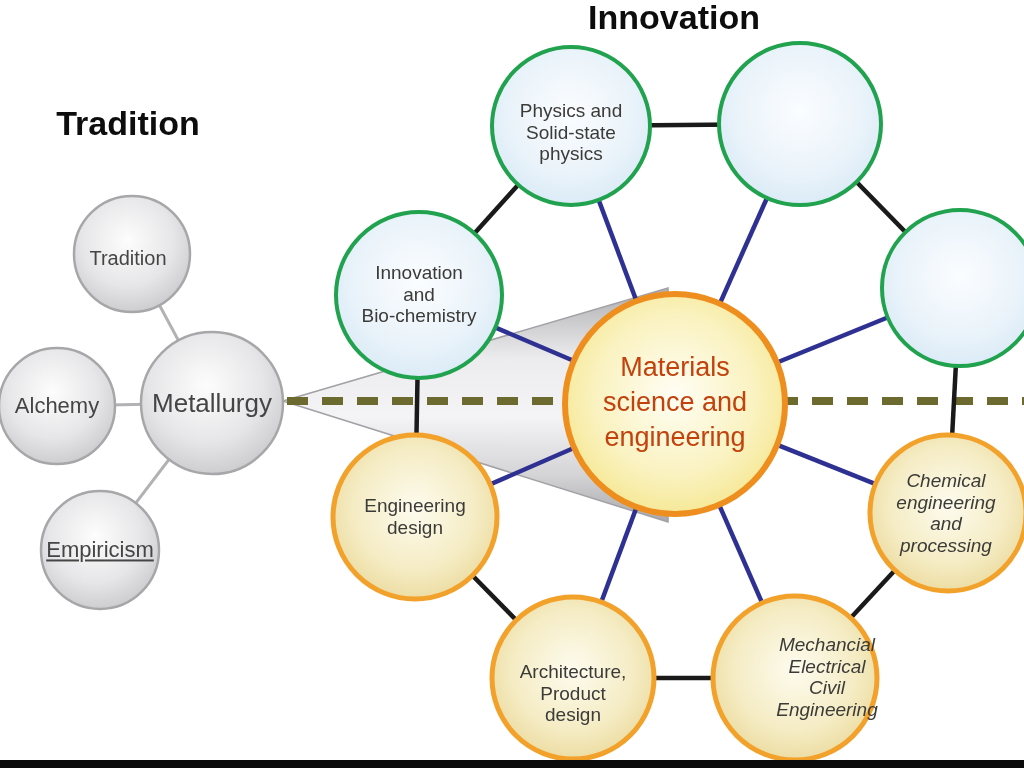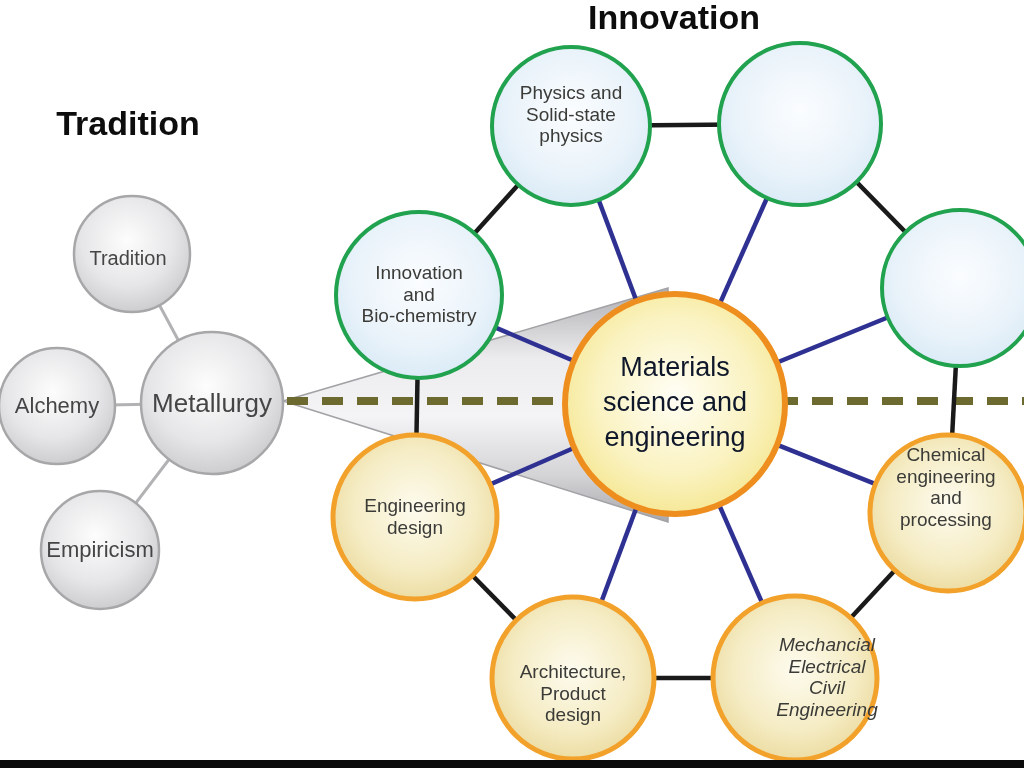--- a/index.html
+++ b/index.html
@@ -13,21 +13,21 @@
   .label{
     position:absolute;
     transform:translate(-50%,-50%);
     text-align:center;
     white-space:pre-line;
     color:#3b3b38;
     line-height:1.14;
     pointer-events:none;
   }
   .node-label{font-size:19px;}
-  .center-label{font-size:27px;line-height:1.3;color:#0f172a;}
+  .center-label{font-size:27px;line-height:1.3;color:#c2410c;}
   .cluster-label{font-size:22px;color:#454545;}
   .metallurgy-label{font-size:26px;}
   .tradition-circle-label{font-size:20px;}
   .header{
     position:absolute;
     transform:translate(-50%,-50%);
     font-size:34px;
     font-weight:bold;
     color:#0d0d0d;
     white-space:nowrap;
@@ -127,38 +127,38 @@
     <rect x="0" y="760" width="1024" height="8" fill="#0a0a0a"></rect>
   </svg>
 
   <div class="header" style="left:128px; top:123px;">Tradition</div>
   <div class="header" style="left:674px; top:17px;">Innovation</div>
 
   <div class="label center-label" style="left:675px; top:403px;">Materials
 science and
 engineering</div>
 
-  <div class="label node-label" style="left:571px; top:114px;">Physics and
+  <div class="label node-label" style="left:571px; top:132px;">Physics and
 Solid-state
 physics</div>
-  <div class="label node-label" style="left:946px; top:487px;">Chemical
+  <div class="label node-label" style="left:946px; top:513px;font-style:italic;">Chemical
 engineering
 and
 processing</div>
   <div class="label node-label" style="left:827px; top:677px;font-style:italic;">Mechancial
 Electrical
 Civil
 Engineering</div>
   <div class="label node-label" style="left:573px; top:677px;margin-top:16px;">Architecture,
 Product
 design</div>
   <div class="label node-label" style="left:415px; top:517px;">Engineering
 design</div>
   <div class="label node-label" style="left:419px; top:294px;">Innovation
 and
 Bio-chemistry</div>
 
   <div class="label cluster-label tradition-circle-label" style="left:128px; top:258px;">Tradition</div>
   <div class="label cluster-label" style="left:57px; top:406px;">Alchemy</div>
   <div class="label cluster-label metallurgy-label" style="left:212px; top:404px;">Metallurgy</div>
-  <div class="label cluster-label" style="left:100px; top:550px;">Empiricism</div>
+  <div class="label cluster-label" style="left:100px; top:550px;text-decoration:underline;">Empiricism</div>
 
 </div>
 
 </body></html>

